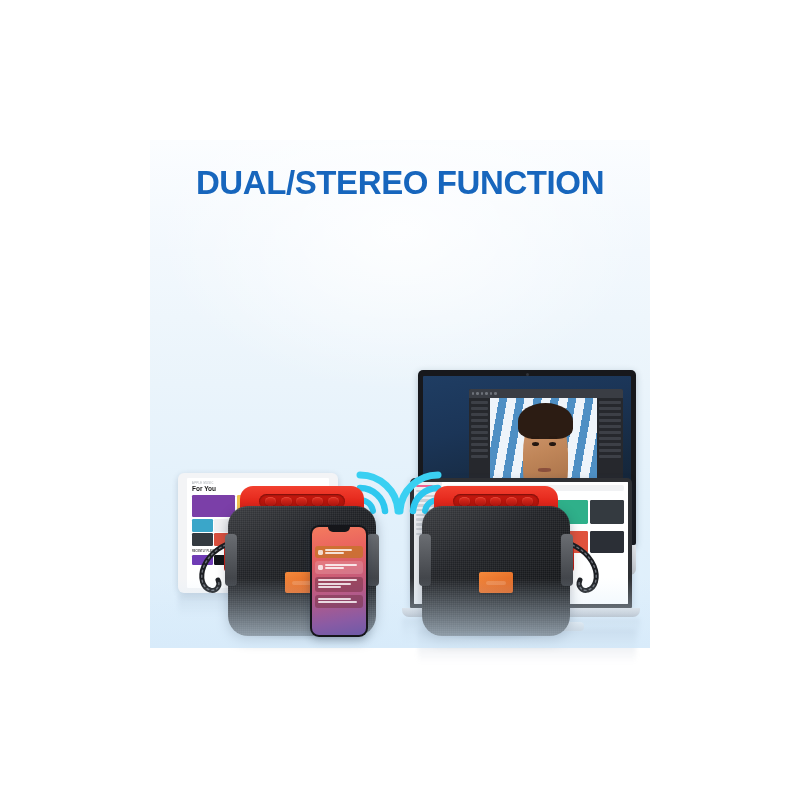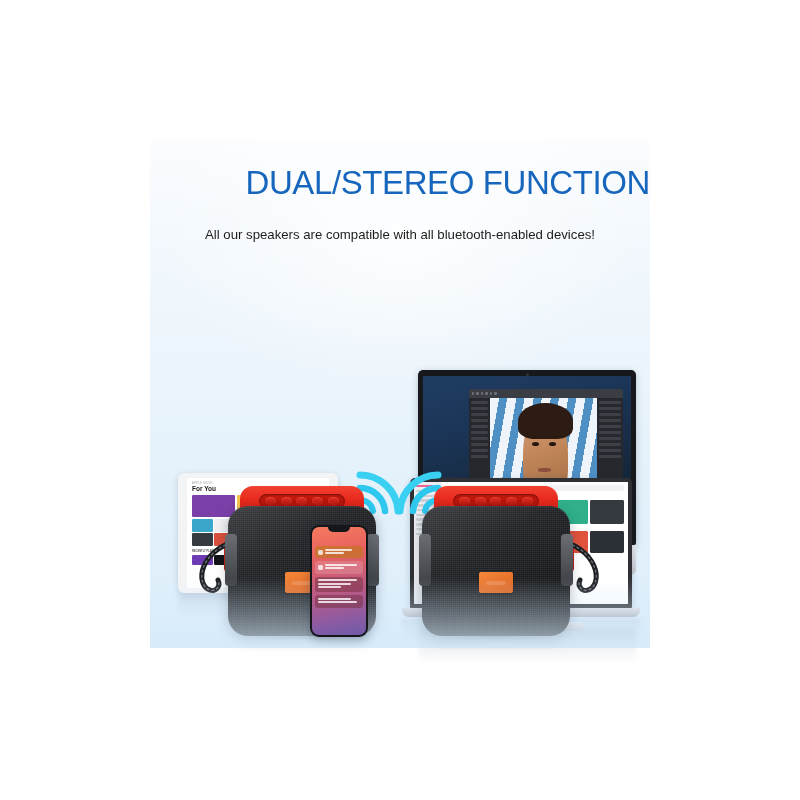--- a/index.html
+++ b/index.html
@@ -16,22 +16,22 @@
     background:linear-gradient(180deg,#fbfdff 0%,#f2f8fd 22%,#eaf4fb 48%,#e3f1fb 70%,#ddeefb 100%);
   }
   .panel-sheen{
     position:absolute;left:0;top:0;width:100%;height:100%;
     background:radial-gradient(ellipse 70% 45% at 50% 18%,rgba(255,255,255,.85),rgba(255,255,255,0) 70%);
     pointer-events:none;
   }
 
   
   .title{
-    position:absolute;left:0;top:24px;width:500px;text-align:right;
-    font-size:33px;font-weight:normal;letter-spacing:-.4px;color:#1766bd;
+    position:absolute;left:0;top:24px;width:500px;text-align:center;
+    font-size:33px;font-weight:bold;letter-spacing:-.4px;color:#1766bd;
     white-space:nowrap;
   }
   .sub{
     position:absolute;left:0;width:500px;text-align:center;
     font-size:13.2px;color:#1d1d1d;white-space:nowrap;
   }
   .sub1{top:69px;}
   .sub2{top:87px;}
 
   
@@ -247,21 +247,20 @@
 </style>
 </head>
 <body>
 
 <div class="canvas">
 
   <div class="panel">
     <div class="panel-sheen"></div>
 
     <div class="title">DUAL/STEREO FUNCTION</div>
-    <div class="sub sub2">All our speakers are compatible with all bluetooth-enabled devices!</div>
 
     <div class="devices">
 
       <div class="reflect ref-tab"></div>
       <div class="reflect ref-imac"></div>
       <div class="reflect ref-mb"></div>
 
       <div class="imac">
         <div class="imac-stand"></div>
         <div class="imac-foot"></div>

